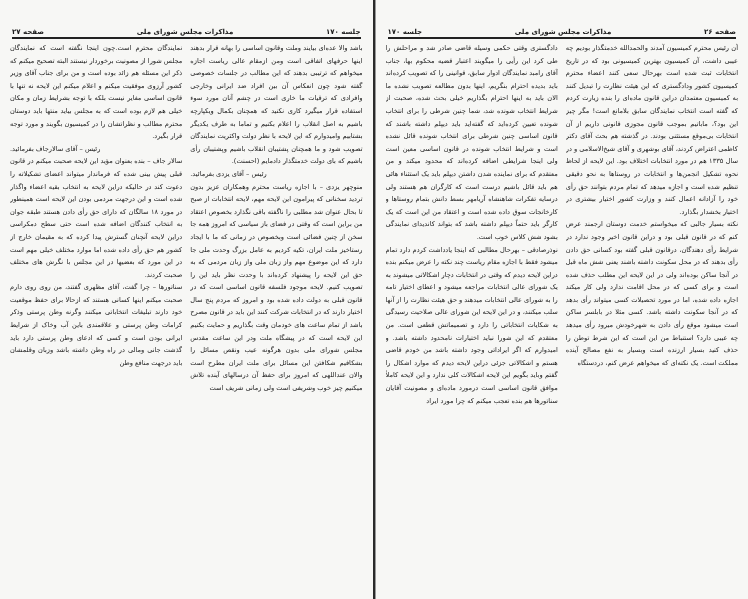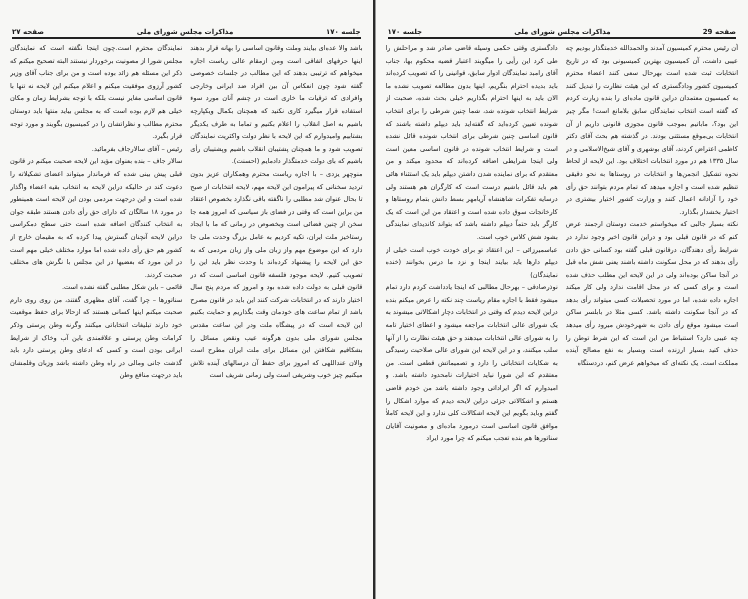--- a/index.html
+++ b/index.html
@@ -30,61 +30,60 @@
     position:absolute; top:42px; left:10px; right:10px; bottom:20px;
     display:flex; direction:rtl; gap:8px;
   }
   .col {
     flex:1; direction:rtl; text-align:justify;
     font-size:6.6px; line-height:12.6px;
     overflow:hidden;
   }
   .col p { margin:0; text-indent:0; }
   .col .speaker { font-weight:normal; }
-  .col .center { text-align:right; }
+  .col .center { text-align:left; }
 </style>
 </head>
 <body>
 
 <div class="spread">
 
   <div class="page left">
     <div class="header">
       <span>جلسه ۱۷۰</span>
       <span>مذاکرات مجلس شورای ملی</span>
       <span>صفحه ۲۷</span>
     </div>
     <div class="columns">
 
       <div class="col">
           <p>باشد والا عده‌ای بیایند وملت وقانون اساسی را بهانه قرار بدهند اینها حرفهای اتفاقی است ومن ازمقام عالی ریاست اجازه میخواهم که ترتیبی بدهند که این مطالب در جلسات خصوصی گفته شود چون انعکاس آن بین افراد ضد ایرانی وخارجی وافرادی که ترقیات ما خاری است در چشم آنان مورد سوء استفاده قرار میگیرد کاری نکنید که همچنان بکمال ویکپارچه باشیم به اصل انقلاب را اعلام بکنیم و تماما به طرف یکدیگر بشتابیم وامیدوارم که این لایحه با نظر دولت واکثریت نمایندگان تصویب شود و ما همچنان پشتیبان انقلاب باشیم وپشتیبان رأی باشیم که بای دولت خدمتگذار دادمایم (احسنت).</p>
+          <p class="center">رئیس – آقای یزدی بفرمائید.</p>
           <p><span class="speaker">منوچهر یزدی – </span><span>با اجازه ریاست محترم وهمکاران عزیز بدون تردید سخنانی که پیرامون این لایحه مهم، لایحه انتخابات از صبح تا بحال عنوان شد مطلبی را ناگفته باقی نگذارد بخصوص اعتقاد من براین است که وقتی در فضای باز سیاسی که امروز همه جا سخن از چنین فضائی است وبخصوص در زمانی که ما با ایجاد رستاخیز ملت ایران، تکیه کردیم به عامل بزرگ وحدت ملی جا دارد که این موضوع مهم واز زبان ملی واز زبان مردمی که به حق این لایحه را پیشنهاد کرده‌اند با وحدت نظر باید این را تصویب کنیم. لایحه موجود فلسفه قانون اساسی است که در قانون قبلی به دولت داده شده بود و امروز که مردم پنج سال اختیار دارند که در انتخابات شرکت کنند این باید در قانون مصرح باشد از تمام ساعت های خودمان وقت بگذاریم و حمایت بکنیم این لایحه است که در پیشگاه ملت ودر این ساعت مقدس مجلس شورای ملی بدون هرگونه عیب ونقص مسائل را بشکافیم شکافتن این مسائل برای ملت ایران مطرح است والان عنداللهی که امروز برای حفظ آن درسالهای آینده تلاش میکنیم چیز خوب وشریفی است ولی زمانی شریف است</span></p>
         </div>
       <div class="col">
           <p>نمایندگان محترم است.چون اینجا نگفته است که نمایندگان مجلس شورا از مصونیت برخوردار نیستند البته تصحیح میکنم که ذکر این مسئله هم زائد بوده است و من برای جناب آقای وزیر کشور آرزوی موفقیت میکنم و اعلام میکنم این لایحه نه تنها با قانون اساسی مغایر نیست بلکه با توجه بشرایط زمان و مکان خیلی هم لازم بوده است که به مجلس بیاید منتها باید دوستان محترم مطالب و نظراتشان را در کمیسیون بگویند و مورد توجه قرار بگیرد.</p>
           <p class="center">رئیس – آقای سالارجاف بفرمائید.</p>
           <p><span class="speaker">سالار جاف – </span><span>بنده بعنوان مؤید این لایحه صحبت میکنم در قانون قبلی پیش بینی شده که فرماندار میتواند اعضای تشکیلاته را دعوت کند در حالیکه دراین لایحه به انتخاب بقیه اعضاء واگذار شده است و این درجهت مردمی بودن این لایحه است همینطور در مورد ۱۸ سالگان که دارای حق رأی دادن هستند طبقه جوان به انتخاب کنندگان اضافه شده است حتی سطح دمکراسی دراین لایحه آنچنان گسترش پیدا کرده که به مقیمان خارج از کشور هم حق رأی داده شده اما موارد مختلف خیلی مهم است در این مورد که بعضیها در این مجلس با نگرش های مختلف صحبت کردند.</span></p>
-          <p><span class="speaker">قائمی – </span><span>باین شکل مطلبی گفته نشده است.</span></p>
           <p><span class="speaker">سناتورها – </span><span>چرا گفت، آقای مظهری گفتند، من روی روی دارم صحبت میکنم اینها کسانی هستند که ازحالا برای حفظ موقعیت خود دارند تبلیغات انتخاباتی میکنند وگرنه وطن پرستی وذکر کرامات وطن پرستی و علاقمندی باین آب وخاک از شرایط ایرانی بودن است و کسی که ادعای وطن پرستی دارد باید گذشت جانی ومالی در راه وطن داشته باشد وزبان وقلمشان باید درجهت منافع وطن</span></p>
         </div>
     </div>
   </div>
 
   <div class="page right">
     <div class="header">
-      <span>صفحه 29</span>
+      <span>صفحه ۲۶</span>
       <span>مذاکرات مجلس شورای ملی</span>
       <span>جلسه ۱۷۰</span>
     </div>
     <div class="columns">
       <div class="col">
           <p>آن رئیس محترم کمیسیون آمدند والحمدالله خدمتگذار بودیم چه عیبی داشت، آن کمیسیون بهترین کمیسیونی بود که در تاریخ انتخابات ثبت شده است بهرحال سعی کنند اعضاء محترم کمیسیون کشور ودادگستری که این هیئت نظارت را تبدیل کنند به کمیسیون معتمدان دراین قانون ماده‌ای را بنده زیارت کردم که گفته است انتخاب نمایندگان سابق بلامانع است! مگر چیز این بود؟، ماباتیم بموجب قانون مجوزی قانونی داریم از آن انتخابات بی‌موقع مستثنی بودند. در گذشته هم بحث آقای دکتر کاظمی اعتراض کردند، آقای بوشهری و آقای شیخ‌الاسلامی و در سال ۱۳۳۵ هم در مورد انتخابات اختلاف بود. این لایحه از لحاظ نحوه تشکیل انجمن‌ها و انتخابات در روستاها به نحو دقیقی تنظیم شده است و اجازه میدهد که تمام مردم بتوانند حق رأی خود را آزادانه اعمال کنند و وزارت کشور اختیار بیشتری در اختیار بخشدار بگذارد.</p>
           <p>نکته بسیار جالبی که میخواستم خدمت دوستان ارجمند عرض کنم که در قانون قبلی بود و دراین قانون اخیر وجود ندارد در شرایط رأی دهندگان، درقانون قبلی گفته بود کسانی حق دادن رأی بدهند که در محل سکونت داشته باشند یعنی شش ماه قبل در آنجا ساکن بوده‌اند ولی در این لایحه این مطلب حذف شده است و برای کسی که در محل اقامت ندارد ولی کار میکند اجازه داده شده، اما در مورد تحصیلات کسی میتواند رأی بدهد که در آنجا سکونت داشته باشد. کسی مثلا در بابلسر ساکن است میشود موقع رأی دادن به شهرخودش میرود رأی میدهد چه عیبی دارد؟ استنباط من این است که این شرط توطن را حذف کنید بسیار ارزنده است وبسیار به نفع مصالح آینده مملکت است. یک نکته‌ای که میخواهم عرض کنم، دردستگاه</p>
         </div>
       <div class="col">
           <p>دادگستری وقتی حکمی وسیله قاضی صادر شد و مراحلش را طی کرد این رأیی را میگویند اعتبار قضیه محکوم بها، جناب آقای رامبد نمایندگان ادوار سابق، قوانینی را که تصویب کرده‌اند باید بدیده احترام بنگریم، اینها بدون مطالعه تصویب نشده ما الان باید به اینها احترام بگذاریم خیلی بحث شده، صحبت از شرایط انتخاب شونده شد، شما چنین شرطی را برای انتخاب شونده تعیین کرده‌اید که گفته‌اید باید دیپلم داشته باشند که قانون اساسی چنین شرطی برای انتخاب شونده قائل نشده است و شرایط انتخاب شونده در قانون اساسی معین است ولی اینجا شرایطی اضافه کرده‌اند که محدود میکند و من معتقدم که برای نماینده شدن داشتن دیپلم باید یک استثناء هائی هم باید قائل باشیم درست است که کارگران هم هستند ولی درسایه تفکرات شاهنشاه آریامهر بسط دانش بتمام روستاها و کارخانجات سوق داده شده است و اعتقاد من این است که یک کارگر باید حتماً دیپلم داشته باشد که بتواند کاندیدای نمایندگی بشود شش کلاس خوب است.</p>
-          <p><span class="speaker">عباسمیرزائی – </span><span>این اعتقاد تو برای خودت خوب است خیلی از دیپلم دارها باید بیایند اینجا و نزد ما درس بخوانند (خنده نمایندگان)</span></p>
           <p><span class="speaker">نوذرصادقی – </span><span>بهرحال مطالبی که اینجا یادداشت کردم دارد تمام میشود فقط با اجازه مقام ریاست چند نکته را عرض میکنم بنده دراین لایحه دیدم که وقتی در انتخابات دچار اشکالاتی میشوند به یک شورای عالی انتخابات مراجعه میشود و اعطای اختیار تامه را به شورای عالی انتخابات میدهند و حق هیئت نظارت را از آنها سلب میکنند، و در این لایحه این شورای عالی صلاحیت رسیدگی به شکایات انتخاباتی را دارد و تصمیماتش قطعی است. من معتقدم که این شورا نباید اختیارات نامحدود داشته باشد. و امیدوارم که اگر ایراداتی وجود داشته باشد من خودم قاضی هستم و اشکالاتی جزئی دراین لایحه دیدم که موارد اشکال را گفتم وباید بگویم این لایحه اشکالات کلی ندارد و این لایحه کاملاً موافق قانون اساسی است درمورد ماده‌ای و مصونیت آقایان سناتورها هم بنده تعجب میکنم که چرا مورد ایراد</span></p>
         </div>
     </div>
   </div>
 
 </div>
 
 </body></html>

